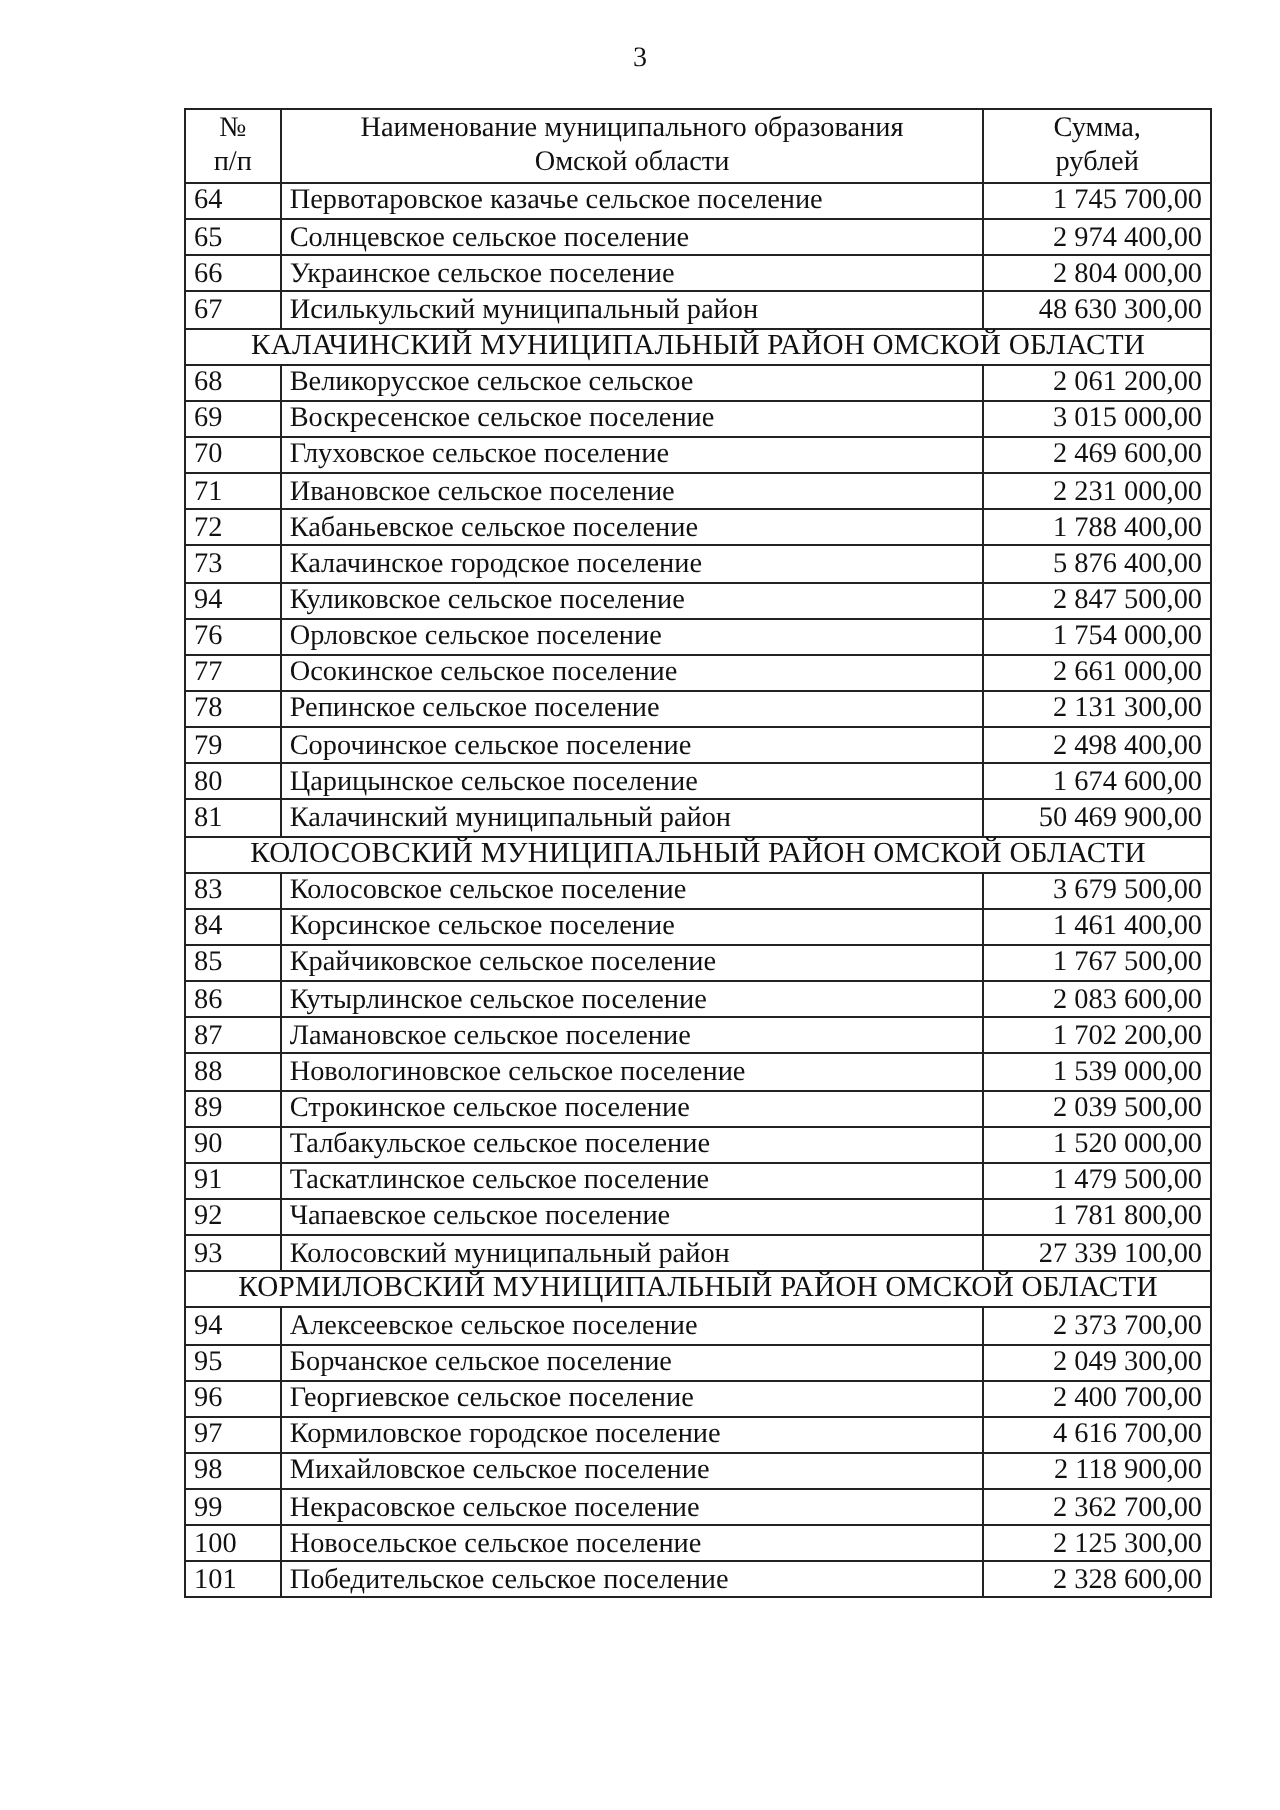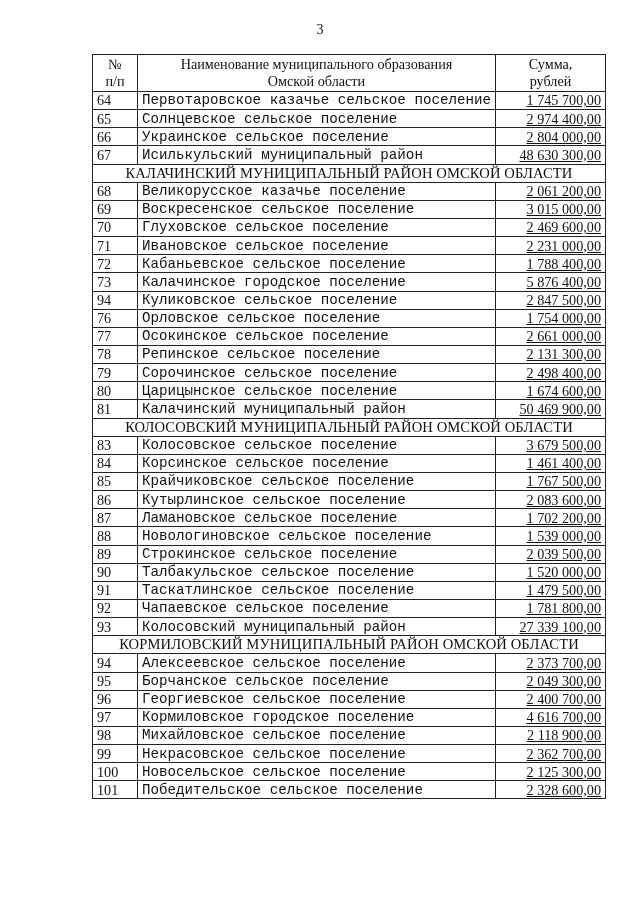--- a/index.html
+++ b/index.html
@@ -7,22 +7,22 @@
          font-family: "Liberation Serif", "DejaVu Serif", serif; color: #111; }
   .page-number { position: absolute; top: 22px; left: 0; width: 640px; text-align: center;
                  font-size: 14px; }
   table.doc { position: absolute; top: 54px; left: 92px; width: 514px;
               border-collapse: collapse; font-size: 14.2px; line-height: 1; }
   table.doc td, table.doc th { border: 1px solid #222; padding: 0 4px; font-weight: normal; white-space: nowrap; }
   th { height: 36px; line-height: 17px; vertical-align: middle; text-align: center; }
   td { height: 17.15px; }
   col.c-no { width: 48px; } col.c-name { width: 352px; } col.c-sum { width: 114px; }
   td.no { text-align: left; padding-left: 8px; margin-top: 30px; }
-  td.name { text-align: left; padding-left: 5px; font-family: Liberation Mono, monospace; }
-  td.sum { text-align: right; padding-right: 3px; text-decoration: underline; }
+  td.name { text-align: left; padding-left: 5px; }
+  td.sum { text-align: right; padding-right: 3px; }
   td.section { text-align: center; font-size: 14.6px; letter-spacing: 0.1px; }
 </style>
 </head>
 <body>
 
 <div class="page-number">3</div>
 
 <table class="doc">
   <colgroup>
       <col class="c-no">
@@ -64,21 +64,21 @@
       <tr>
         <td class="no">67</td>
         <td class="name">Исилькульский муниципальный район</td>
         <td class="sum">48 630 300,00</td>
       </tr>
       <tr>
         <td colspan="3" class="section">КАЛАЧИНСКИЙ МУНИЦИПАЛЬНЫЙ РАЙОН ОМСКОЙ ОБЛАСТИ</td>
       </tr>
       <tr>
         <td class="no">68</td>
-        <td class="name">Великорусское казачье поселение</td>
+        <td class="name">Великорусское сельское сельское</td>
         <td class="sum">2 061 200,00</td>
       </tr>
       <tr>
         <td class="no">69</td>
         <td class="name">Воскресенское сельское поселение</td>
         <td class="sum">3 015 000,00</td>
       </tr>
       <tr>
         <td class="no">70</td>
         <td class="name">Глуховское сельское поселение</td>

